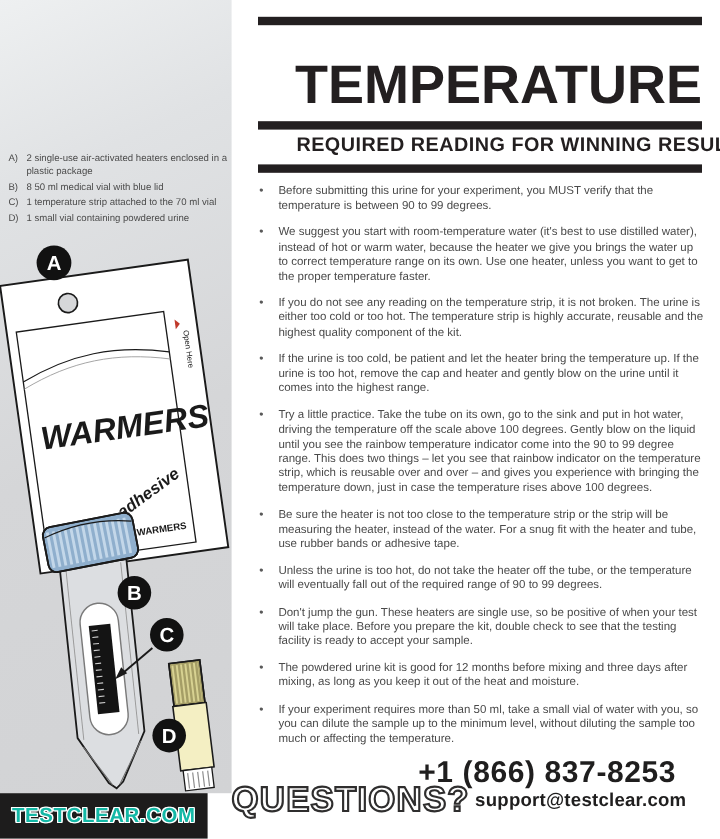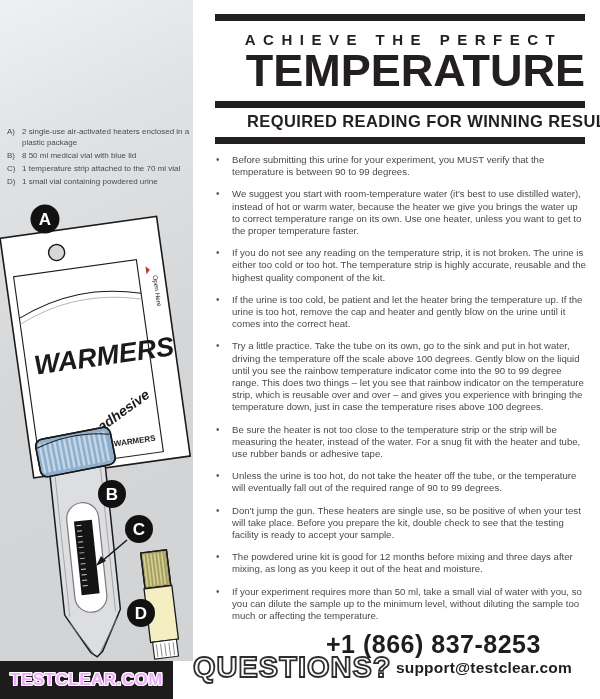--- a/index.html
+++ b/index.html
@@ -18,21 +18,21 @@
   .kit-item .k-text{flex:1;}
   
   .illustration{position:absolute;left:0;top:202px;width:200px;height:463px;}
   .badge-letter{fill:#ffffff;font-family:"Liberation Sans",sans-serif;font-weight:900;font-size:17px;text-anchor:middle;}
   
   .site-bar{
     position:absolute;left:0;top:661px;width:173px;height:38px;background:#1d1c1c;
     display:flex;align-items:center;justify-content:center;
   }
   .site-text{
-    font-size:17px;font-weight:900;letter-spacing:.5px;color:#f0abfc;
+    font-size:17px;font-weight:900;letter-spacing:.5px;color:#14b8a6;
     text-shadow:-1px -1px 0 #fff,1px -1px 0 #fff,-1px 1px 0 #fff,1px 1px 0 #fff,0 -1px 0 #fff,0 1px 0 #fff,-1px 0 0 #fff,1px 0 0 #fff;
     white-space:nowrap;
   }
   
   .hbar{position:absolute;left:215px;width:370px;height:7px;background:#231f20;}
   .bar1{top:14px;} .bar2{top:101px;} .bar3{top:137px;}
   .kicker{
     position:absolute;left:215px;top:31px;width:370px;text-align:center;
     font-size:15px;font-weight:900;color:#231f20;letter-spacing:7.5px;padding-left:7px;box-sizing:border-box;
     white-space:nowrap;
@@ -51,21 +51,21 @@
   .bullet{display:flex;margin-bottom:10px;}
   .bullet .dot{flex:0 0 18px;color:#5a5a5a;font-size:10px;line-height:12px;padding-left:2px;box-sizing:border-box;}
   .bullet .btxt{flex:1;font-size:9.6px;line-height:12.2px;color:#4a4a4a;}
   
   .questions{
     position:absolute;left:193px;top:651px;width:192px;text-align:right;
     font-size:29px;font-weight:900;letter-spacing:1px;color:#ffffff;
     -webkit-text-stroke:1.8px #2f2e2e;white-space:nowrap;
   }
   .phone{
-    position:absolute;right:14px;top:630px;width:260px;text-align:left;
+    position:absolute;right:14px;top:630px;width:260px;text-align:center;
     font-size:25px;font-weight:900;color:#1f1e1e;letter-spacing:.5px;white-space:nowrap;
   }
   .email{
     position:absolute;right:28px;top:659px;width:240px;text-align:right;
     font-size:15.5px;font-weight:900;color:#1f1e1e;letter-spacing:.2px;white-space:nowrap;
   }
 </style>
 </head>
 <body>
 
@@ -154,42 +154,41 @@
         <text x="141" y="417" class="badge-letter">D</text>
       </g>
     </svg>
 
     <div class="site-bar">
       <span class="site-text">TESTCLEAR.COM</span>
     </div>
   </div>
 
   <div class="hbar bar1"></div>
-  <div class="kicker">ACHIEVE THE PERFECT</div>
   <div class="big-title">TEMPERATURE</div>
   <div class="hbar bar2"></div>
   <div class="subtitle">REQUIRED READING FOR WINNING RESULTS</div>
   <div class="hbar bar3"></div>
 
   <div class="bullets">
     <div class="bullet">
         <span class="dot">•</span>
         <span class="btxt">Before submitting this urine for your experiment, you MUST verify that the temperature is between 90 to 99 degrees.</span>
       </div>
     <div class="bullet">
         <span class="dot">•</span>
         <span class="btxt">We suggest you start with room-temperature water (it's best to use distilled water), instead of hot or warm water, because the heater we give you brings the water up to correct temperature range on its own. Use one heater, unless you want to get to the proper temperature faster.</span>
       </div>
     <div class="bullet">
         <span class="dot">•</span>
         <span class="btxt">If you do not see any reading on the temperature strip, it is not broken. The urine is either too cold or too hot. The temperature strip is highly accurate, reusable and the highest quality component of the kit.</span>
       </div>
     <div class="bullet">
         <span class="dot">•</span>
-        <span class="btxt">If the urine is too cold, be patient and let the heater bring the temperature up. If the urine is too hot, remove the cap and heater and gently blow on the urine until it comes into the correct heat.</span>
+        <span class="btxt">If the urine is too cold, be patient and let the heater bring the temperature up. If the urine is too hot, remove the cap and heater and gently blow on the urine until it comes into the highest range.</span>
       </div>
     <div class="bullet">
         <span class="dot">•</span>
         <span class="btxt">Try a little practice. Take the tube on its own, go to the sink and put in hot water, driving the temperature off the scale above 100 degrees. Gently blow on the liquid until you see the rainbow temperature indicator come into the 90 to 99 degree range. This does two things – let you see that rainbow indicator on the temperature strip, which is reusable over and over – and gives you experience with bringing the temperature down, just in case the temperature rises above 100 degrees.</span>
       </div>
     <div class="bullet">
         <span class="dot">•</span>
         <span class="btxt">Be sure the heater is not too close to the temperature strip or the strip will be measuring the heater, instead of the water. For a snug fit with the heater and tube, use rubber bands or adhesive tape.</span>
       </div>
     <div class="bullet">

